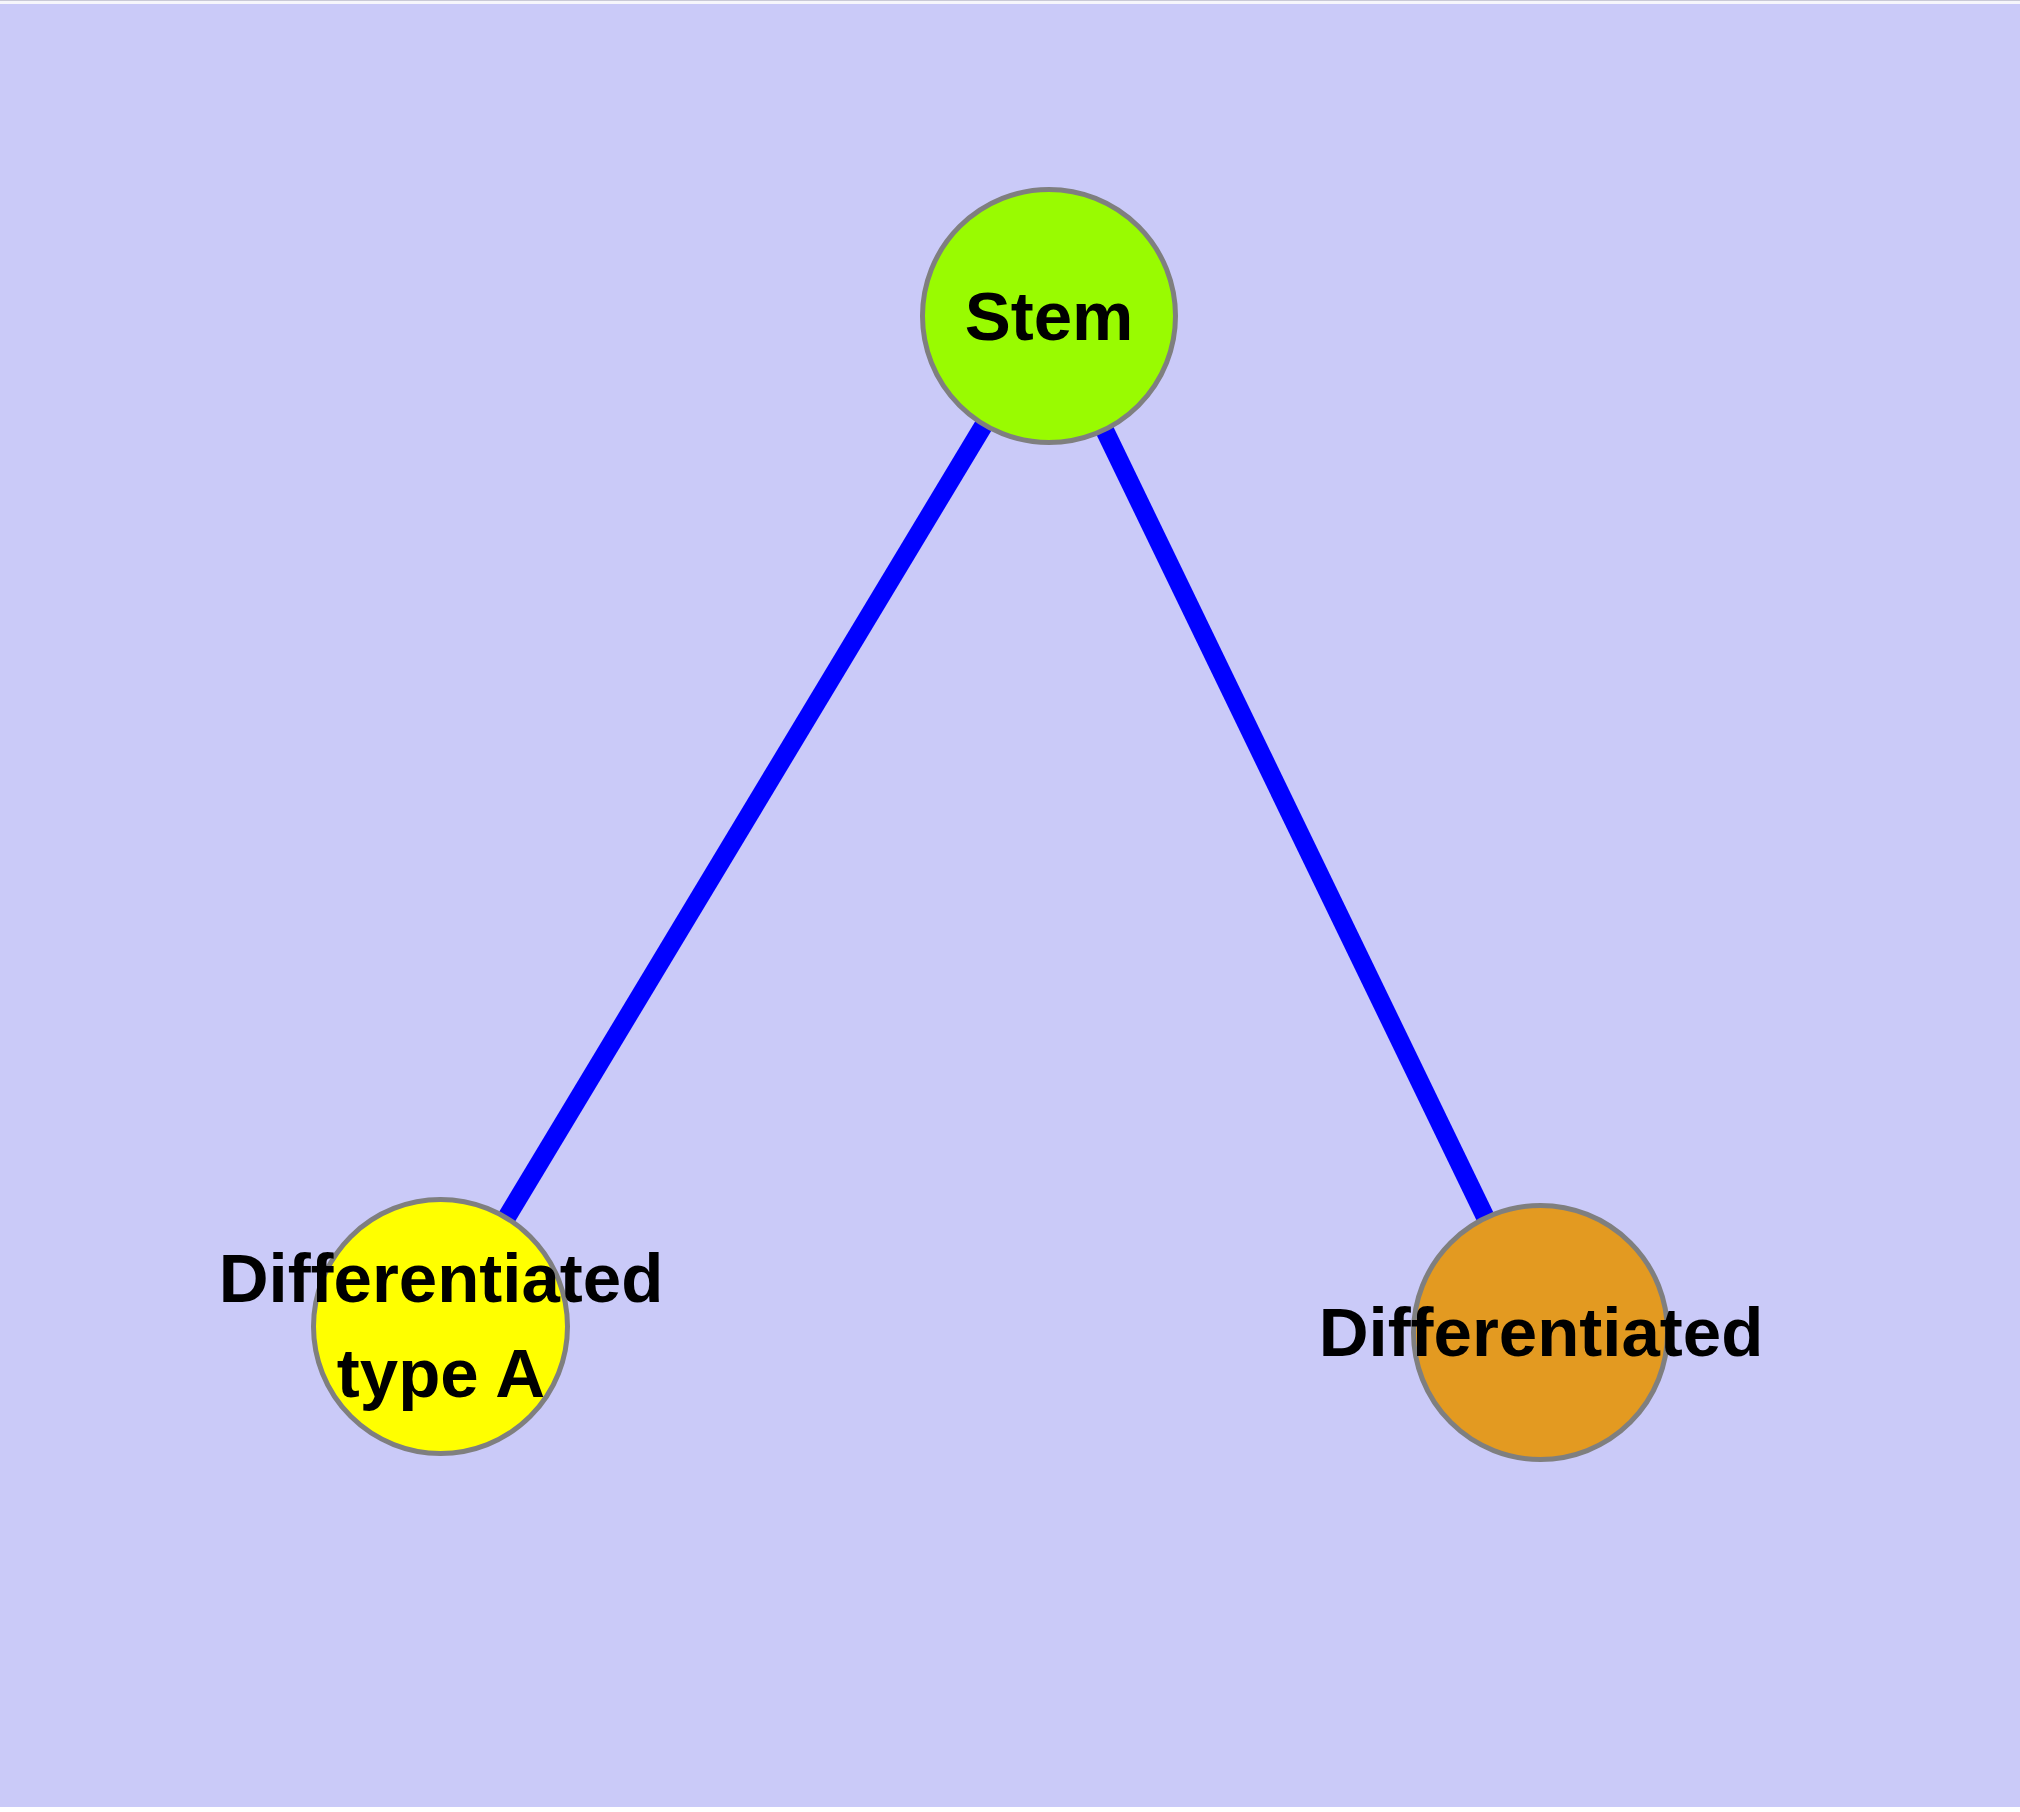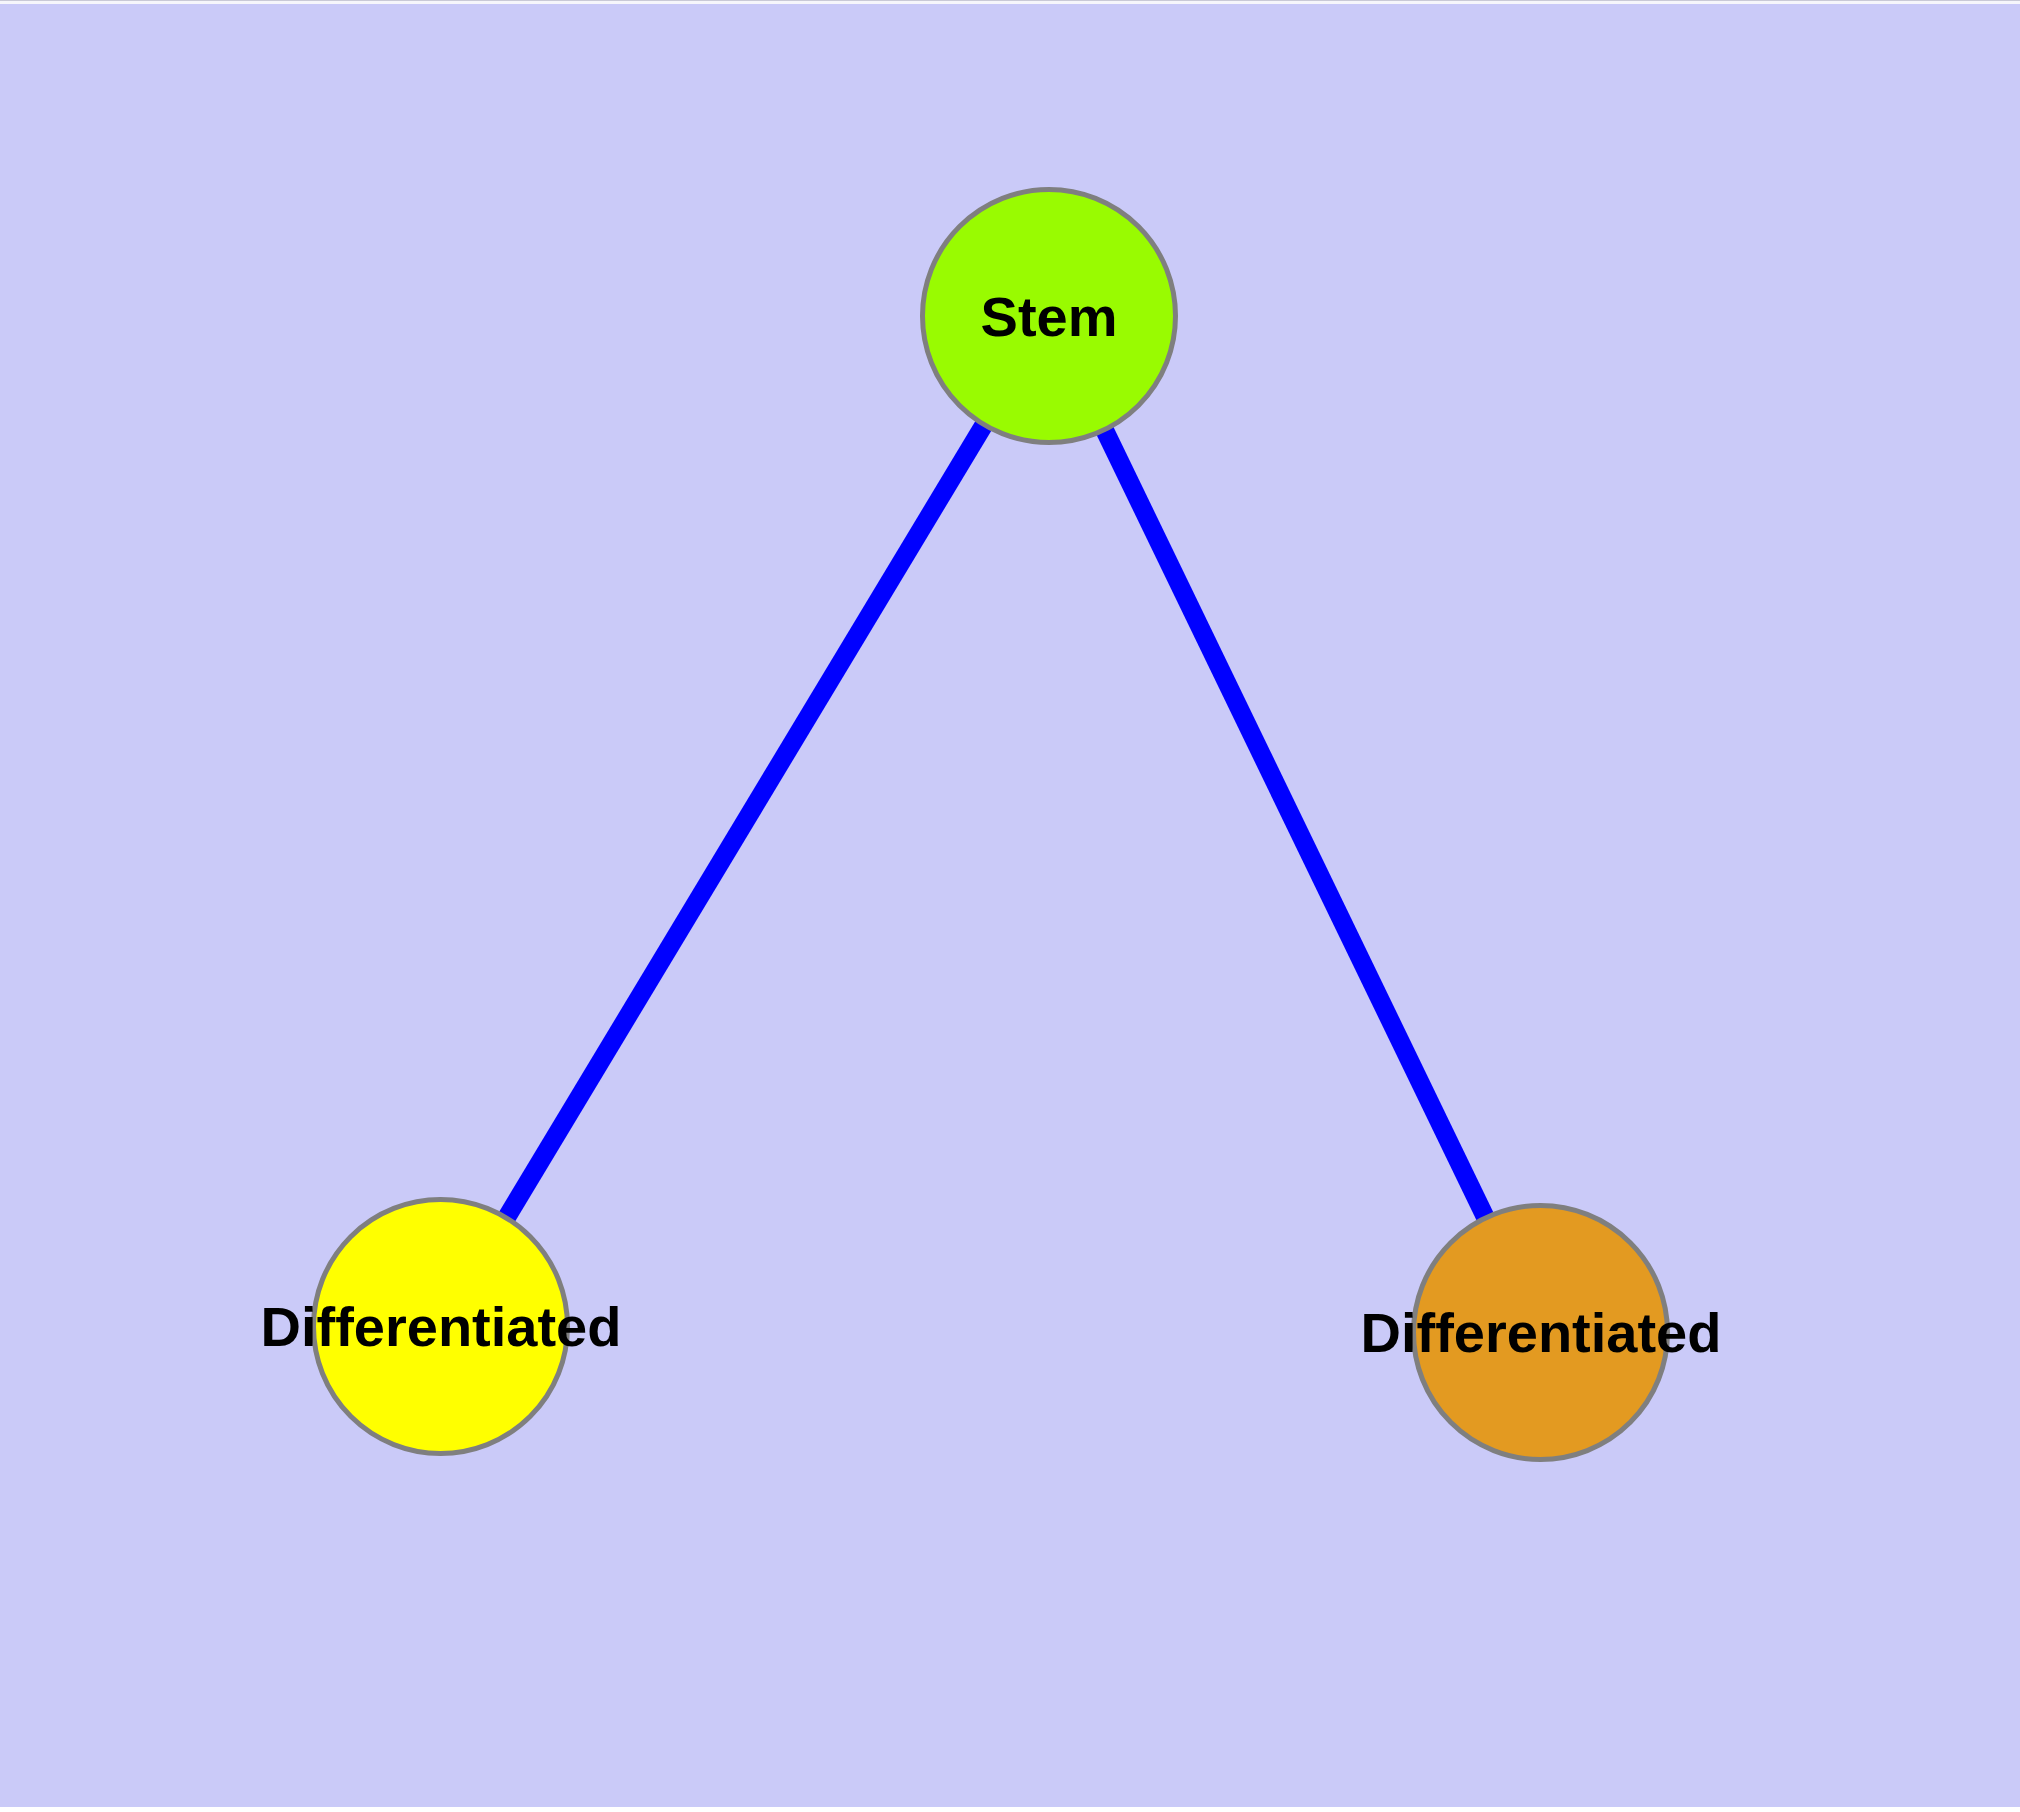--- a/index.html
+++ b/index.html
@@ -26,21 +26,21 @@
     position: absolute;
     border-style: solid;
     border-radius: 50%;
     box-sizing: border-box;
   }
   .node-label {
     position: absolute;
     transform: translate(-50%, -50%);
     text-align: center;
     font-weight: bold;
-    font-size: 56px;
+    font-size: 69px;
     line-height: 95px;
     white-space: nowrap;
   }
   .node-label .label-line {
     display: block;
   }
   .window-edge {
     position: absolute;
     left: 0;
     width: 100%;
@@ -67,20 +67,21 @@
       <line x1="1238" y1="373" x2="1818" y2="1572" stroke="#0000FF" stroke-width="22"></line>
     </svg>
 
   <div class="node-circle" style="left: 920px; top: 187px; width: 258px; height: 258px; background: rgb(153, 251, 1); border-width: 5.1px; border-color: rgb(127, 127, 127);"></div>
     <div class="node-label" style="left: 1049px; top: 316px; color: rgb(0, 0, 0);">
       <span class="label-line">Stem</span>
     </div>
     <div class="node-circle" style="left: 311px; top: 1197px; width: 259px; height: 259px; background: rgb(255, 255, 0); border-width: 5.1px; border-color: rgb(127, 127, 127);"></div>
     <div class="node-label" style="left: 441px; top: 1326px; color: rgb(0, 0, 0);">
       <span class="label-line">Differentiated</span>
+      <span class="label-line">type A</span>
     </div>
     <div class="node-circle" style="left: 1411px; top: 1203px; width: 259px; height: 259px; background: rgb(227, 154, 33); border-width: 5.1px; border-color: rgb(127, 127, 127);"></div>
     <div class="node-label" style="left: 1541px; top: 1332px; color: rgb(0, 0, 0);">
       <span class="label-line">Differentiated</span>
     </div>
     <div class="window-edge" id="window-top-edge"></div>
   <div class="window-edge" id="window-bottom-edge"></div>
 </div>
 
 

